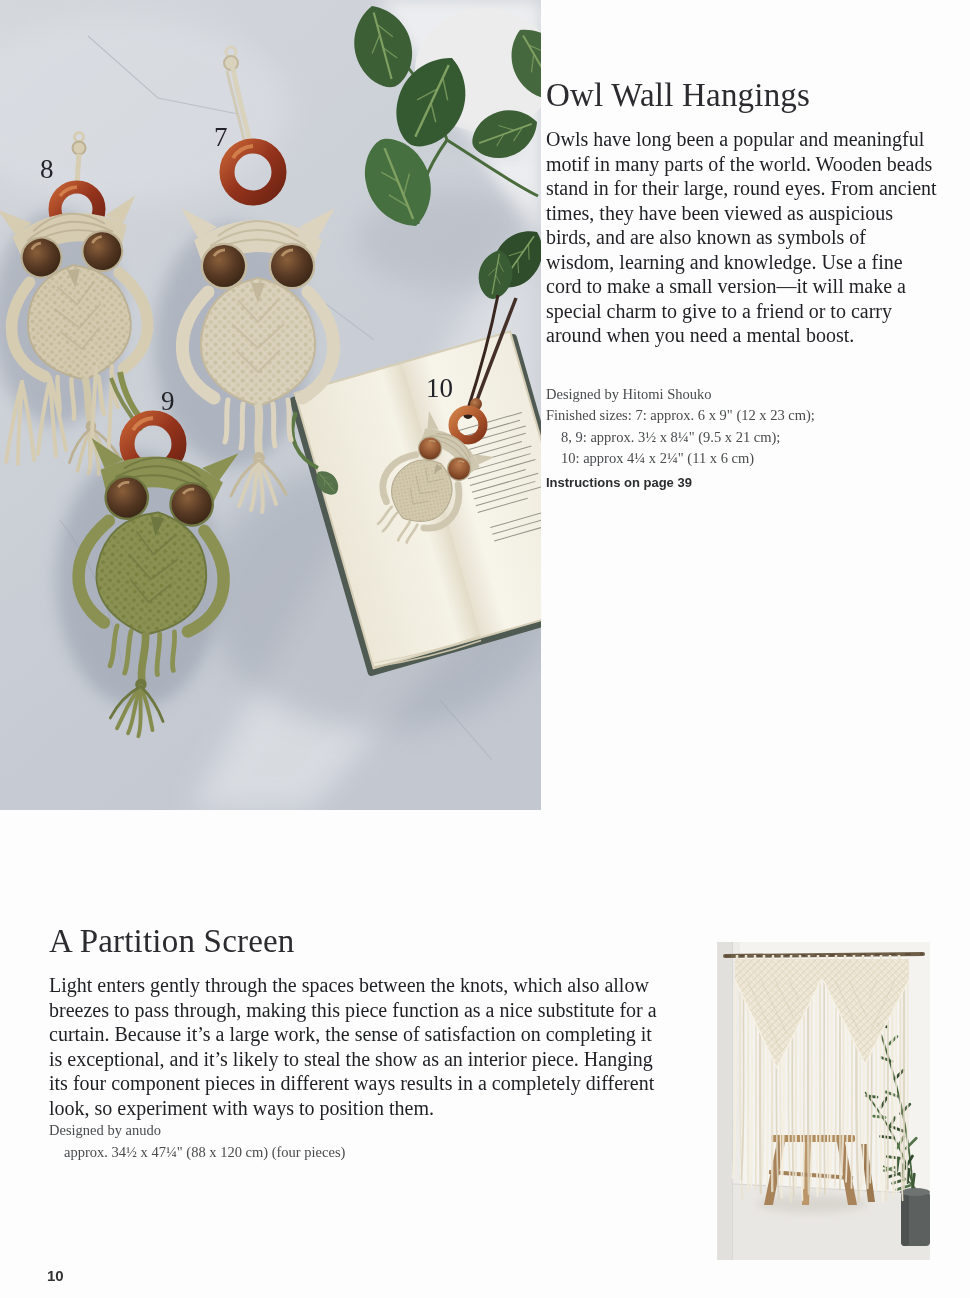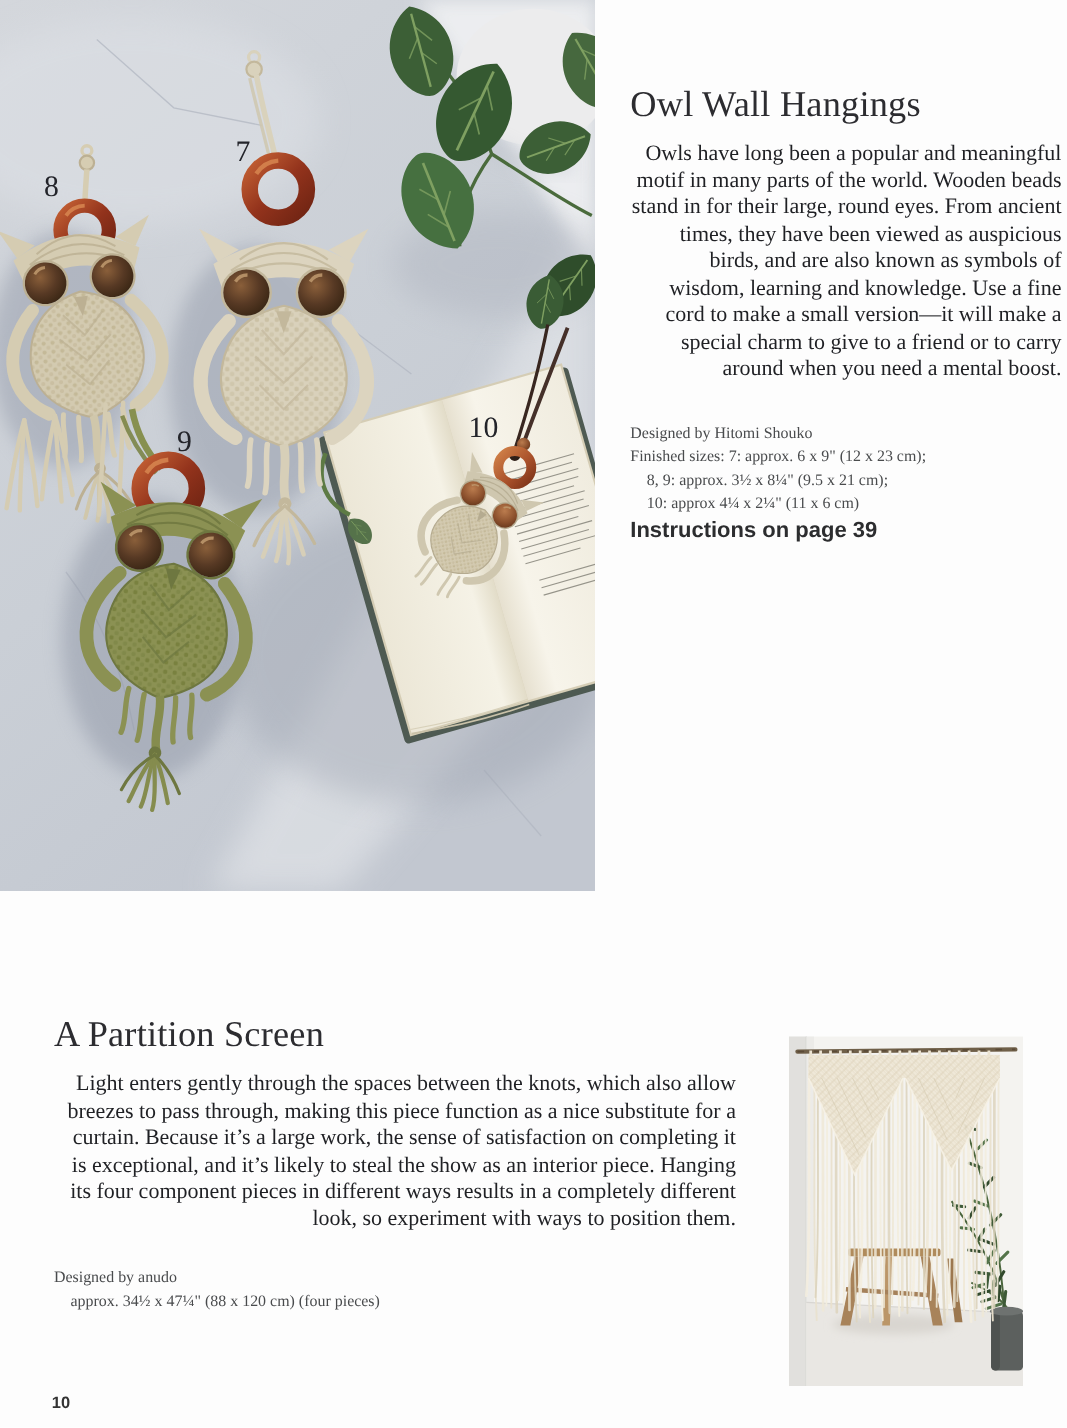--- a/index.html
+++ b/index.html
@@ -6,30 +6,30 @@
   .page{position:relative;width:970px;height:1298px;background:#fdfdfd;overflow:hidden;
         font-family:"Liberation Serif",serif;}
   .photo{position:absolute;overflow:hidden;}
   .photo svg{display:block;}
   .photo-label{position:absolute;font-family:"Liberation Serif",serif;font-size:27px;
                color:#23242a;line-height:1;}
   .lbl-7{left:214px;top:124px;}
   .lbl-8{left:40px;top:156px;}
   .lbl-9{left:161px;top:388px;}
   .lbl-10{left:426px;top:375px;}
-  .owl-text{position:absolute;left:573px;top:76px;width:392px;}
+  .owl-text{position:absolute;left:546px;top:76px;width:392px;}
   .partition-text{position:absolute;left:49px;top:922px;width:620px;}
   h1.title{font-size:33px;font-weight:400;color:#2c2c30;margin:0;letter-spacing:.2px;
            font-family:"Liberation Serif",serif;line-height:38px;}
-  .body-text{font-size:20px;line-height:24.5px;color:#1f2024;margin:13px 0 0 0;text-align:right;}
+  .body-text{font-size:20px;line-height:24.5px;color:#1f2024;margin:13px 0 0 0;}
   .credits{font-family:Liberation Serif, serif;font-size:14.5px;line-height:21.5px;color:#494b4d;}
   .owl-credits{margin-top:36px;}
-  .partition-credits{margin-top:31px;}
+  .partition-credits{}
   .credit-indent{padding-left:15px;}
-  .instructions{font-family:"Liberation Sans",sans-serif;font-size:20px;font-weight:700;
+  .instructions{font-family:"Liberation Sans",sans-serif;font-size:13px;font-weight:700;
                 color:#2c2d2f;margin-top:2px;line-height:21px;}
   .page-number{position:absolute;left:47px;top:1267px;font-family:"Liberation Sans",sans-serif;
                font-size:15px;font-weight:700;color:#333;}
 </style>
 </head>
 <body>
 
 <div class="page">
 
   <div class="photo" style="left:0;top:0;width:541px;height:810px;">

